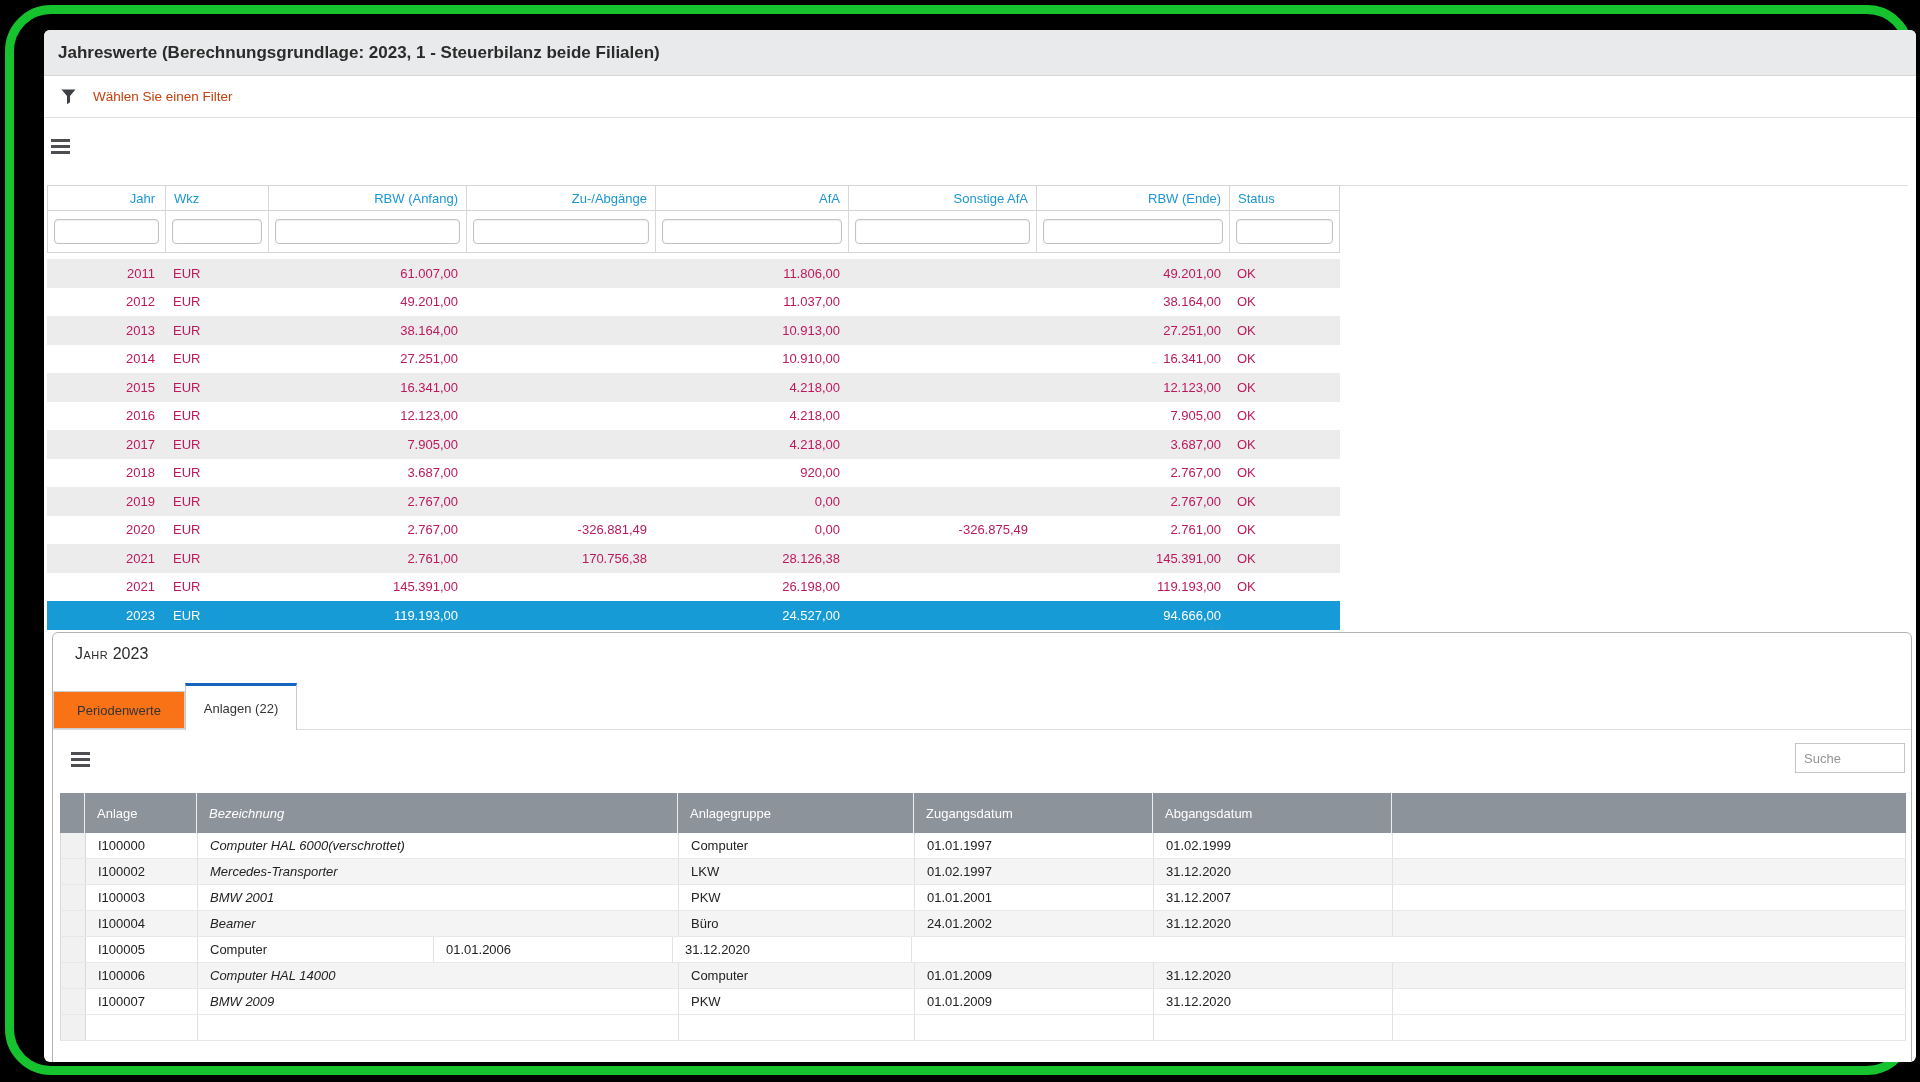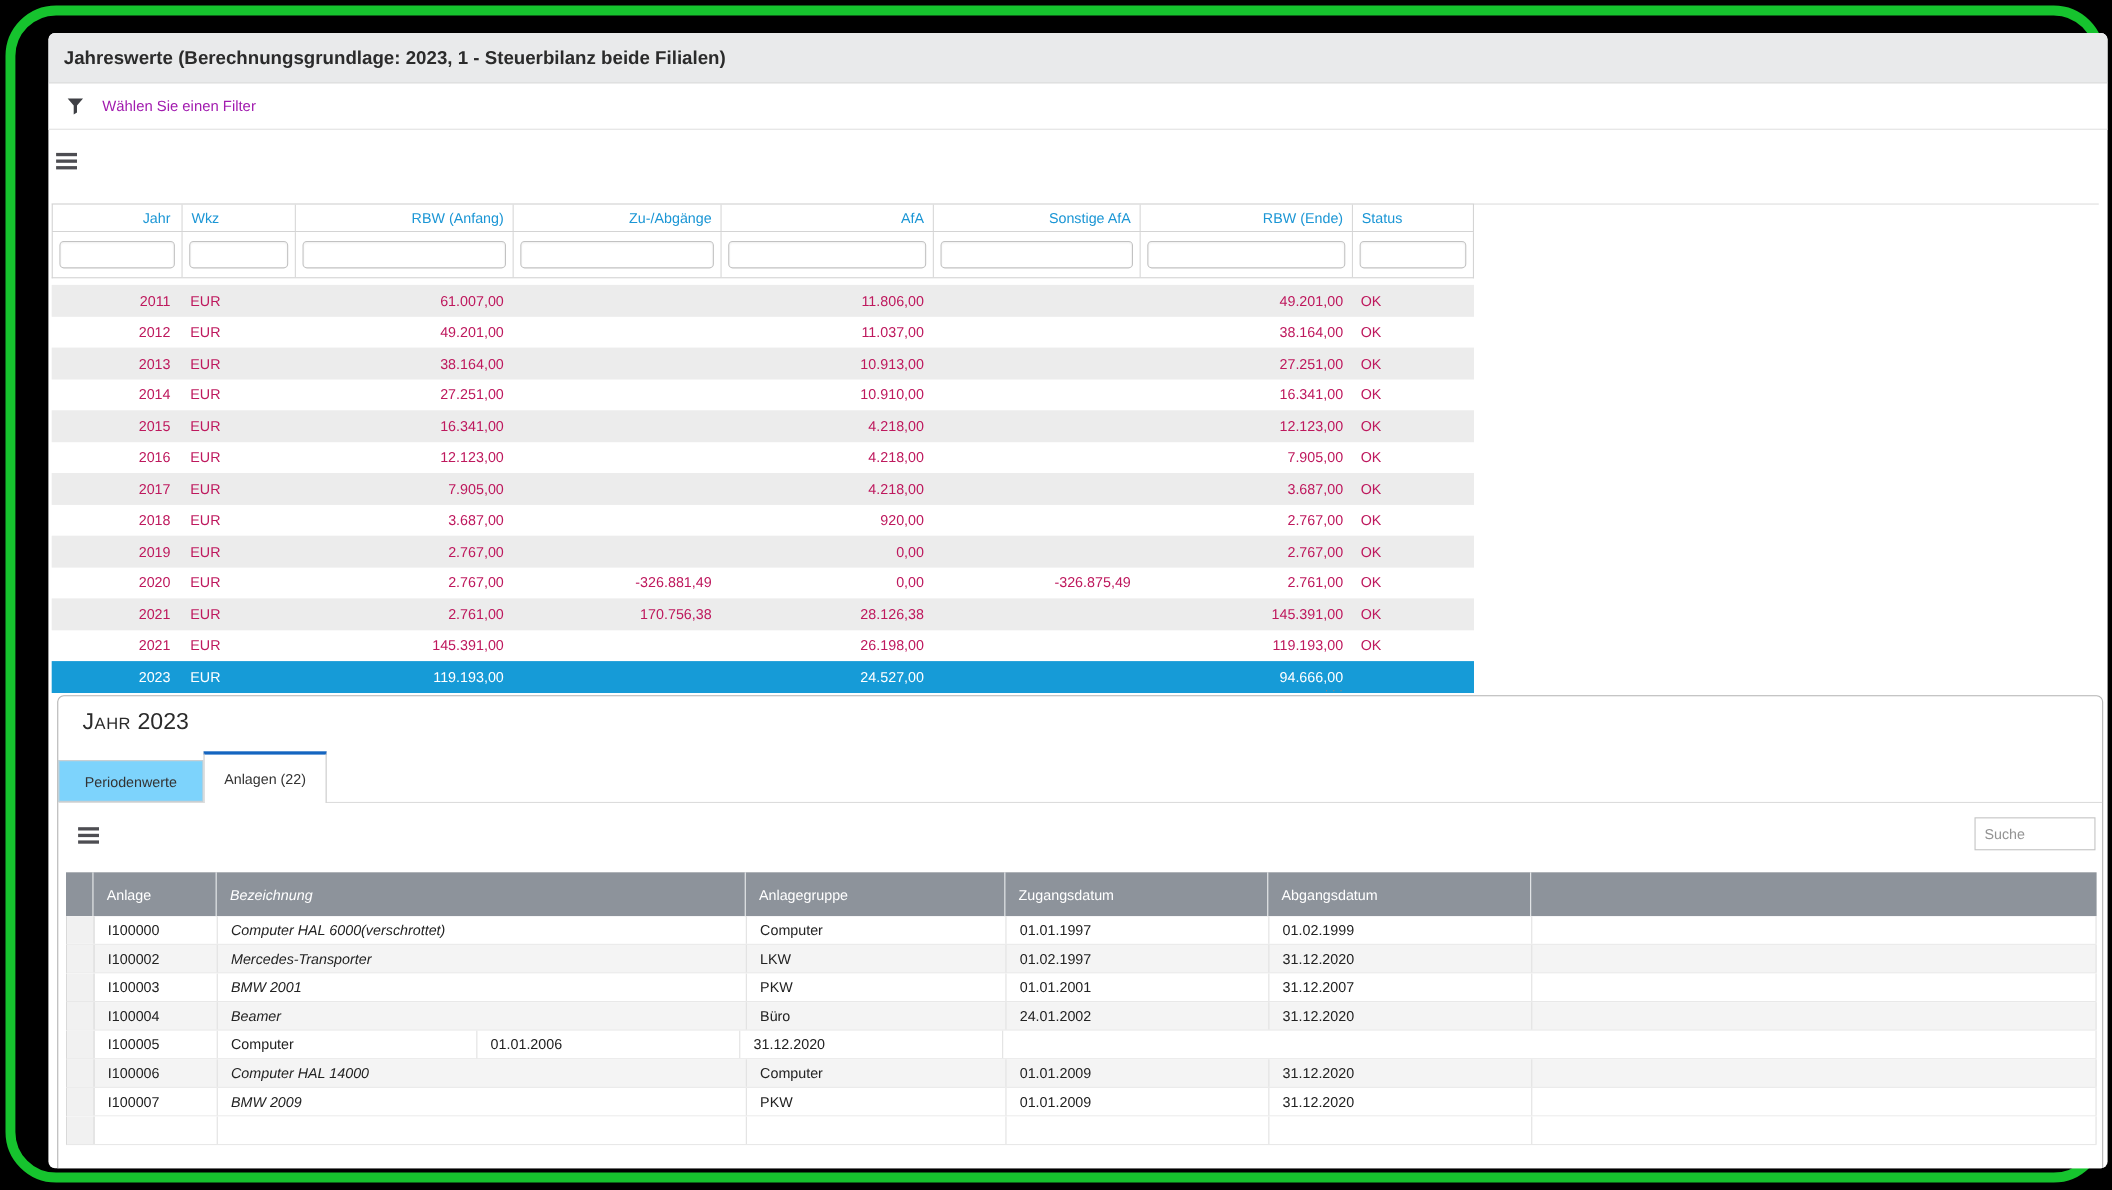--- a/index.html
+++ b/index.html
@@ -17,21 +17,21 @@
   }
   
   .titlebar{
     position:absolute;left:0;top:0;right:0;height:46px;background:#e9eaeb;
     border-bottom:1px solid #d6d6d6;display:flex;align-items:center;
     padding-left:14px;box-sizing:border-box;font-size:17px;font-weight:600;color:#2b2b2b;
   }
   .filterbar{
     position:absolute;left:0;top:46px;right:0;height:42px;background:#fff;
     border-bottom:1px solid #e2e2e2;display:flex;align-items:center;gap:17px;
-    padding-left:17px;box-sizing:border-box;font-size:13.5px;color:#a21caf;cursor:pointer;
+    padding-left:17px;box-sizing:border-box;font-size:13.5px;color:#c2410c;cursor:pointer;
   }
   .hamburger{width:19px;height:15px;display:flex;flex-direction:column;justify-content:space-between;cursor:pointer;}
   .hamburger i{height:3px;background:#4d4d52;display:block;}
   .hb1{position:absolute;left:7px;top:109px;}
   .hairline{position:absolute;left:3px;right:8px;top:155px;border-top:1px solid #dedede;}
   
   .years{position:absolute;left:3px;top:155px;width:1293px;}
   .yt-head{display:flex;height:26px;border:1px solid #d4d4d4;background:#fff;box-sizing:border-box;}
   .yt-filter{display:flex;height:42px;border:1px solid #d4d4d4;border-top:none;background:#fff;box-sizing:border-box;}
   .yt-head>div,.yt-filter>div{border-right:1px solid #d8d8d8;}
@@ -56,26 +56,26 @@
   .yt-row{display:flex;height:28.5px;font-size:13px;color:#be185d;cursor:pointer;}
   .yt-row.stripe{background:#ececec;}
   .yt-row.selected{background:var(--selection-blue,#169bd7);color:#fff;}
   .grip{position:absolute;left:1150px;top:592px;width:40px;text-align:center;
         color:#8a8a8a;font-size:11px;letter-spacing:3px;cursor:row-resize;}
   
   .panel{
     position:absolute;left:8px;top:602px;width:1860px;height:500px;background:#fff;
     border:1px solid #b3b3b3;border-radius:6px;box-sizing:border-box;
   }
-  .panel-title{position:absolute;left:22px;top:12px;font-size:21px;color:#2b2b2b;}
+  .panel-title{position:absolute;left:22px;top:12px;font-size:16px;color:#2b2b2b;}
   .panel-title .caps{font-variant:small-caps;letter-spacing:0.5px;}
   .tabstrip{position:absolute;left:0;top:49px;right:0;height:47px;border-bottom:1px solid #dcdcdc;}
   .tab{position:absolute;box-sizing:border-box;display:flex;align-items:center;justify-content:center;
        font-size:13px;color:#333;cursor:pointer;}
-  .tab.inactive{left:0;width:132px;top:9px;height:38px;background:#7dd3fc;border:1px solid #cfcfcf;}
+  .tab.inactive{left:0;width:132px;top:9px;height:38px;background:#f97316;border:1px solid #cfcfcf;}
   .tab.active{left:132px;width:112px;top:1px;height:47px;background:#fff;
        border:1px solid #c9c9c9;border-top:3px solid var(--tab-accent,#1565c0);border-bottom:none;z-index:2;}
   .hb2{position:absolute;left:18px;top:119px;}
   .search{position:absolute;right:6px;top:110px;width:110px;height:30px;border:1px solid #c4c4c4;
        box-sizing:border-box;padding:0 8px;font-size:13px;color:#333;font-family:"Liberation Sans",sans-serif;}
   .search::placeholder{color:#949494;}
   
   .assets{position:absolute;left:7px;top:160px;right:5px;}
   .at-head{display:flex;height:40px;background:var(--grid-header,#8d939b);color:#fff;font-size:13px;}
   .at-head>div{display:flex;align-items:center;box-sizing:border-box;border-right:1px solid #eceeef;overflow:hidden;white-space:nowrap;cursor:pointer;}

